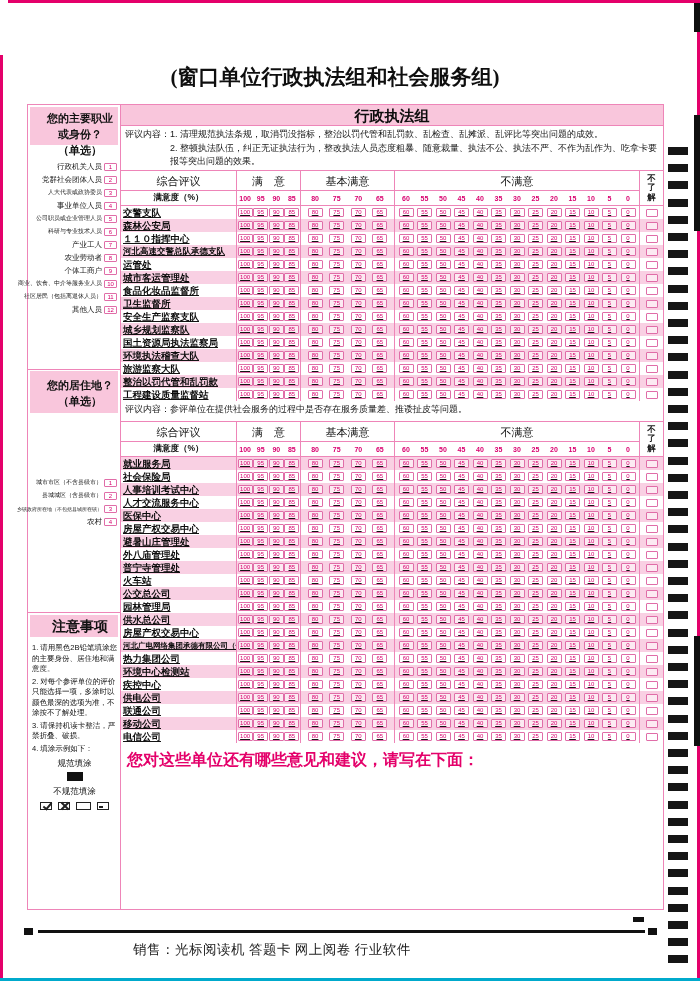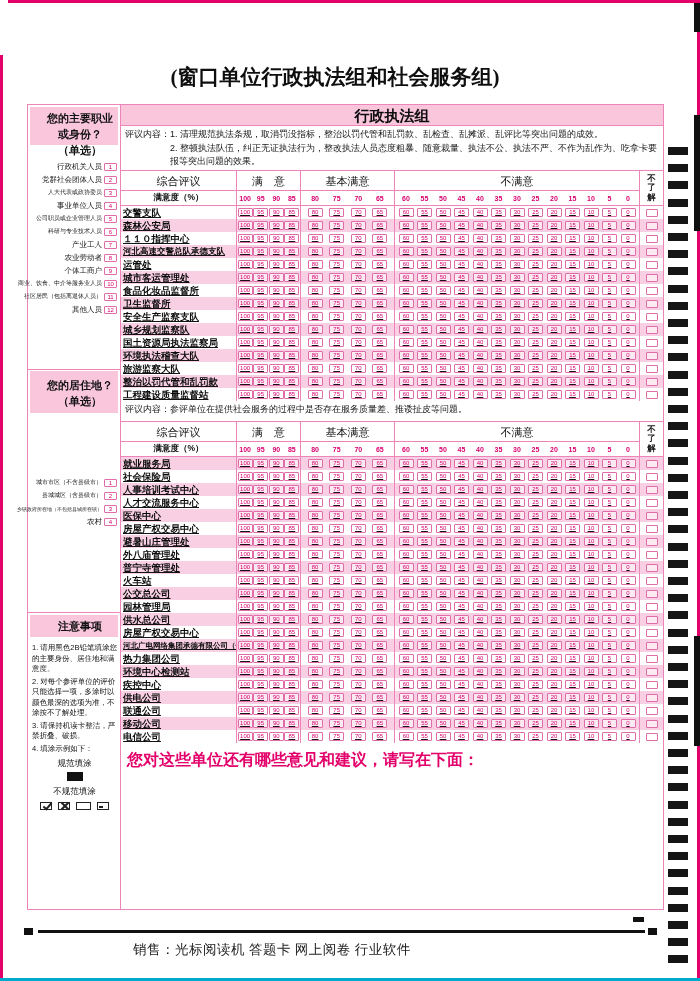--- a/index.html
+++ b/index.html
@@ -26,21 +26,21 @@
   .subtitle{top:63px;font-size:21px;}
   
   .form{position:absolute;left:27px;top:104px;width:637px;height:806px;
     border:1px solid var(--ln,#ee85b8);display:flex;background:#fff;box-sizing:border-box;}
   
   .sidebar{position:relative;width:93px;border-right:1px solid var(--ln,#ee85b8);box-sizing:border-box;flex:none;}
   .sb-head{position:absolute;left:2px;right:2px;background:var(--hdr-bg,#f9c6dc);
     text-align:center;font-weight:bold;color:#111;padding-left:12px;}
   .occ-head{top:2px;height:38px;font-size:11px;line-height:16px;padding-top:3px;box-sizing:border-box;}
   .res-head{top:266px;height:42px;font-size:11px;line-height:16px;padding-top:6px;box-sizing:border-box;}
-  .notes-head{top:510px;height:22px;font-size:11px;line-height:22px;}
+  .notes-head{top:510px;height:22px;font-size:14px;line-height:22px;}
   .sline{position:absolute;left:0;right:0;height:1px;background:var(--ln,#ee85b8);}
   .sline1{top:264px;} .sline2{top:507px;}
   .sb-opts{position:absolute;left:0;right:0;}
   .occ-opts{top:55px;} .res-opts{top:371px;}
   .opt{height:13px;display:flex;align-items:center;justify-content:flex-end;padding-right:3px;}
   .opt-label{color:#1a1a1a;margin-right:2px;white-space:nowrap;}
   .opt-bub{width:13px;height:8px;border:1px solid var(--bub-ln,#e06da8);box-sizing:border-box;
     font-size:6px;line-height:6px;color:var(--bub-tx,#d8006e);text-align:center;border-radius:1px;flex:none;}
   .notes{position:absolute;top:538px;left:4px;right:3px;font-size:7.5px;line-height:10.5px;color:#121212;}
   .note-item{margin-bottom:2px;}

